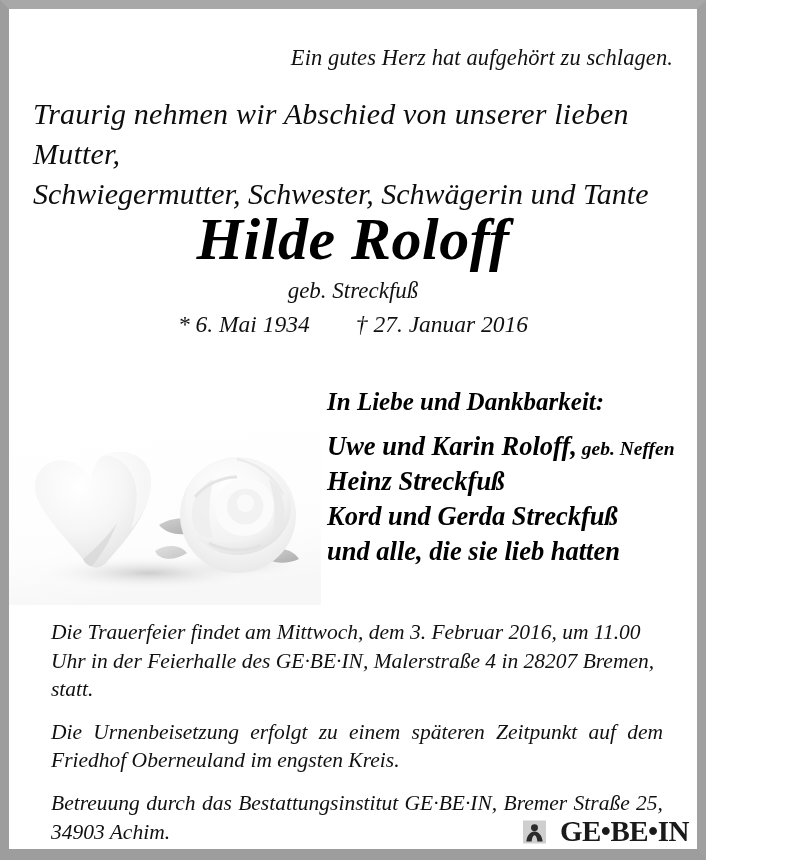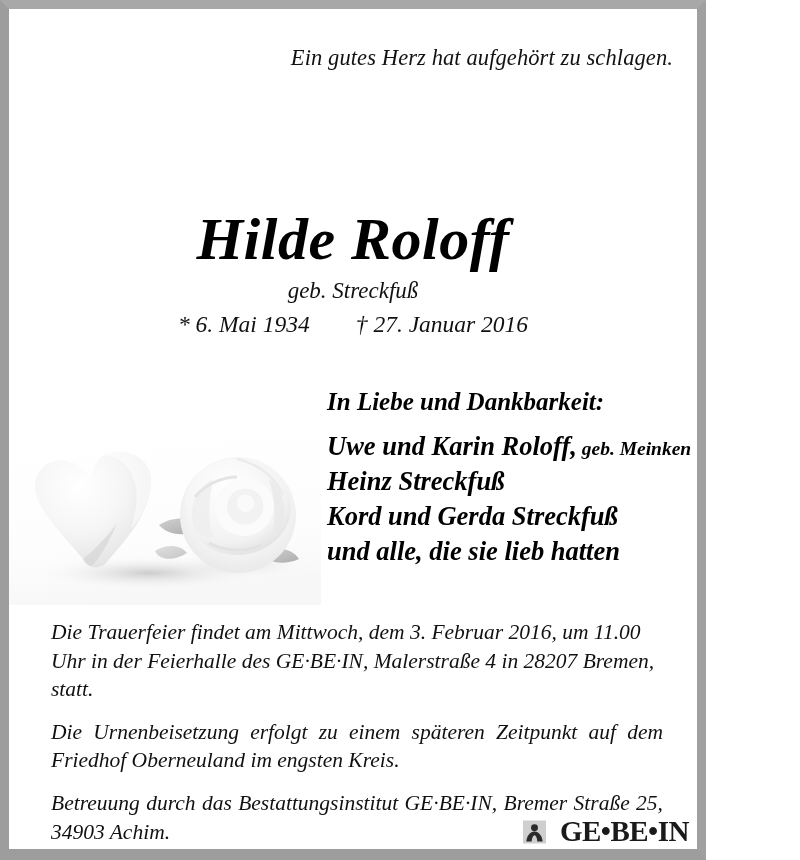--- a/index.html
+++ b/index.html
@@ -175,20 +175,24 @@
   }
 </style>
 </head>
 <body>
 
 <div class="obituary">
   <div class="paper"></div>
 
   <div class="quote">Ein gutes Herz hat aufgehört zu schlagen.</div>
 
+  <div class="intro">
+    <span class="l1">Traurig nehmen wir Abschied von unserer lieben Mutter,</span>
+    <span class="l2">Schwiegermutter, Schwester, Schwägerin und Tante</span>
+  </div>
 
   <div class="name-block">
     <span class="deceased-name">Hilde Roloff</span>
     <span class="maiden-name">geb. Streckfuß</span>
     <span class="dates">
       <span class="birth">* 6. Mai 1934</span><span class="spacer"></span><span class="death">† 27. Januar 2016</span>
     </span>
   </div>
 
   <div class="photo">
@@ -248,21 +252,21 @@
       <path d="M218 74 C218 62 228 54 240 56 C252 58 257 70 253 80 C249 90 238 94 229 90 C222 87 218 81 218 74 Z" fill="#f2f2f2"></path>
       <path d="M228 70 C228 64 233 60 239 62 C245 64 247 71 243 76 C239 81 231 79 229 75 Z" fill="#fafafa"></path>
       <path d="M186 64 C196 52 212 44 228 44" fill="none" stroke="#e4e4e4" stroke-width="3"></path>
       <path d="M200 110 C214 118 236 120 252 112" fill="none" stroke="#e2e2e2" stroke-width="3"></path>
       <path d="M228 26 C248 30 266 44 274 62" fill="none" stroke="#ebebeb" stroke-width="2.5"></path>
     </svg>
   </div>
 
   <div class="dedication">
     <span class="ded-head">In Liebe und Dankbarkeit:</span>
-    <span class="ded-line"><span>Uwe und Karin Roloff,</span><span class="sub"> geb. Meinken</span></span>
+    <span class="ded-line"><span>Uwe und Karin Roloff,</span><span class="sub"> geb. Neffen</span></span>
     <span class="ded-line"><span>Heinz Streckfuß</span></span>
     <span class="ded-line"><span>Kord und Gerda Streckfuß</span></span>
     <span class="ded-line"><span>und alle, die sie lieb hatten</span></span>
   </div>
 
   <div class="details">
     <p class="para nojust">Die Trauerfeier findet am Mittwoch, dem 3. Februar 2016, um 11.00 Uhr in der Feierhalle des GE·BE·IN, Malerstraße 4 in 28207 Bremen, statt.</p>
     <p class="para">Die Urnenbeisetzung erfolgt zu einem späteren Zeitpunkt auf dem Friedhof Oberneuland im engsten Kreis.</p>
     <p class="para">Betreuung durch das Bestattungsinstitut GE·BE·IN, Bremer Straße 25, 34903 Achim.</p>
   </div>

